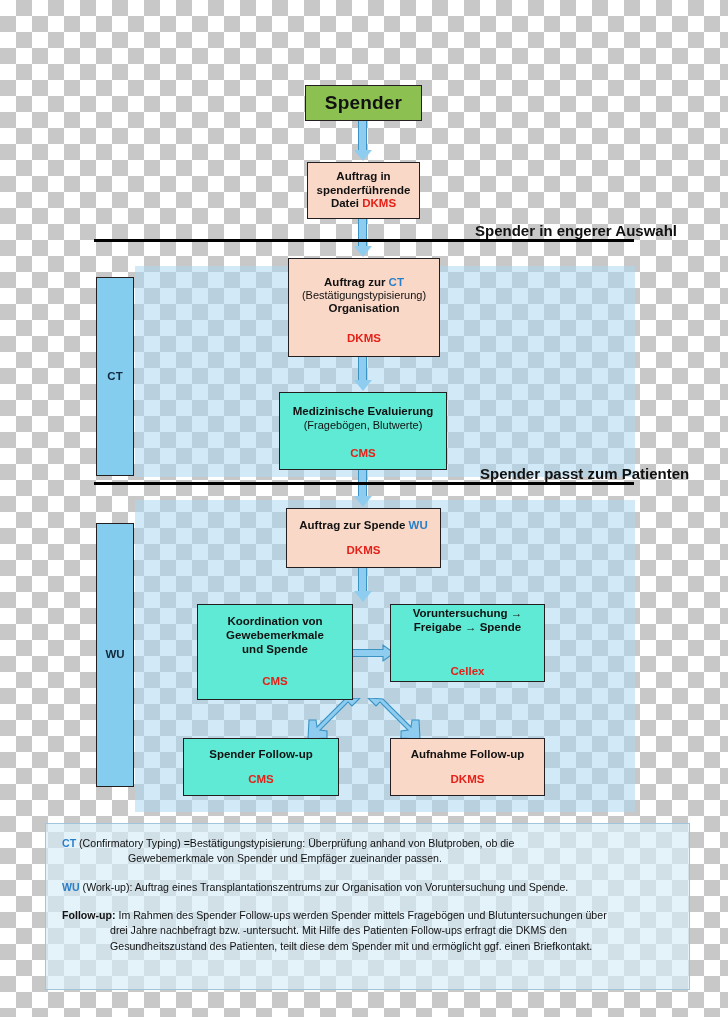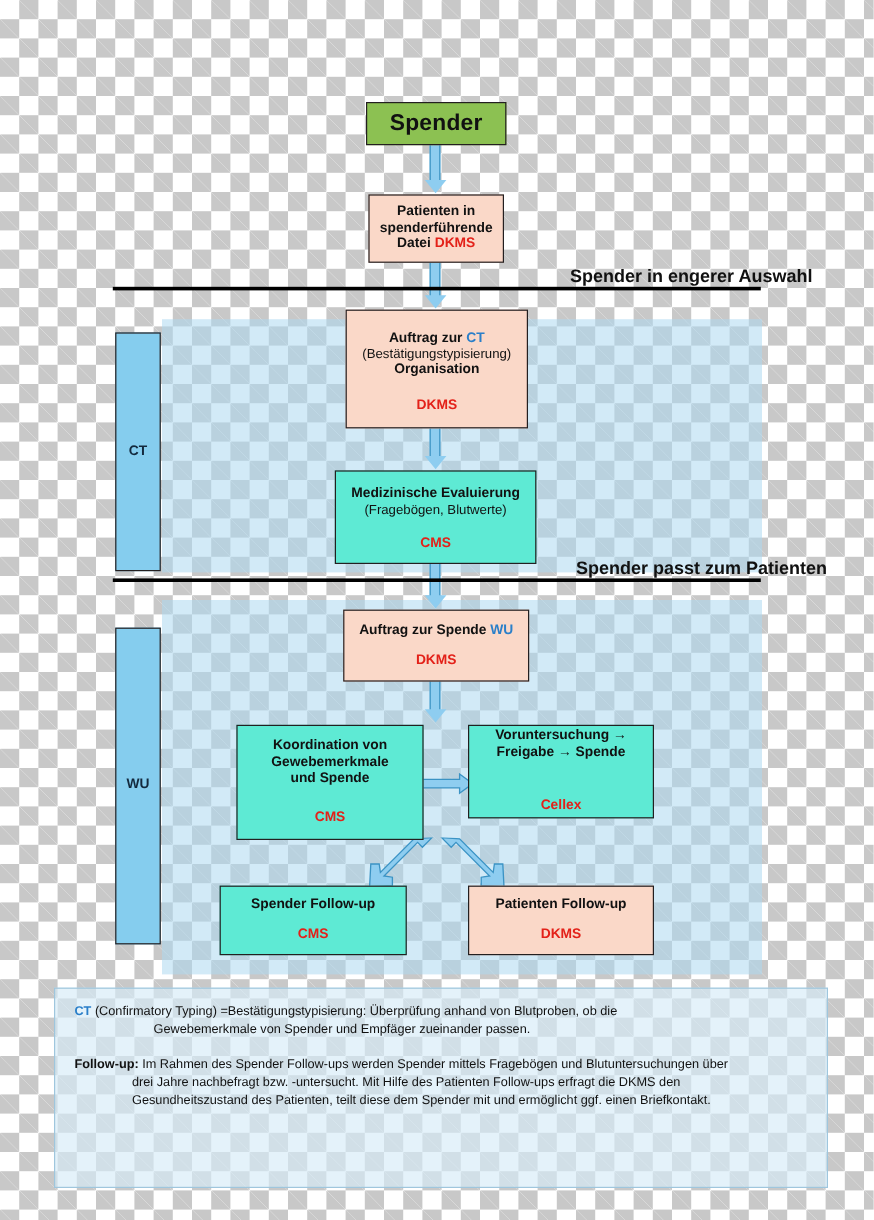--- a/index.html
+++ b/index.html
@@ -137,21 +137,21 @@
   </div>
   <div class="node blue" id="wubar">
     <div class="ttl">WU</div>
   </div>
 
   <div class="node green" id="spender">
     <div class="ttl">Spender</div>
   </div>
 
   <div class="node pink" id="aufnahme">
-    <div class="ttl">Patienten in</div>
+    <div class="ttl">Auftrag in</div>
     <div class="ttl">spenderführende</div>
     <div class="ttl">
       <span>Datei </span><span class="dkms">DKMS</span>
     </div>
   </div>
 
   <div class="node pink" id="auftragct">
     <div class="ttl">
       <span>Auftrag zur </span><span class="ct-word">CT</span>
     </div>
@@ -185,29 +185,32 @@
     <div class="ttl">Freigabe →  Spende</div>
     <div class="org" style="margin-top:31px;">Cellex</div>
   </div>
 
   <div class="node orange" id="spenderfu">
     <div class="ttl">Spender Follow-up</div>
     <div class="org" style="margin-top:11px;">CMS</div>
   </div>
 
   <div class="node pink" id="patientenfu">
-    <div class="ttl">Patienten Follow-up</div>
+    <div class="ttl">Aufnahme Follow-up</div>
     <div class="org" style="margin-top:11px;">DKMS</div>
   </div>
 
   <div class="legend">
     <p>
       <span class="hang"><b class="k">CT</b><span> (Confirmatory Typing) =Bestätigungstypisierung: Überprüfung anhand von Blutproben, ob die</span></span>
       <span style="display:block;padding-left:66px;">Gewebemerkmale von Spender und Empfäger zueinander passen.</span>
     </p>
     <p style="margin-top:13px;">
+      <span class="hang"><b class="k">WU</b><span> (Work-up):  Auftrag eines Transplantationszentrums zur Organisation von Voruntersuchung und Spende.</span></span>
+    </p>
+    <p style="margin-top:13px;">
       <span class="hang2"><b class="kb">Follow-up:</b><span> Im Rahmen des Spender Follow-ups werden Spender mittels Fragebögen und Blutuntersuchungen über</span></span>
       <span style="display:block;padding-left:48px;">drei Jahre nachbefragt bzw. -untersucht. Mit Hilfe des Patienten Follow-ups erfragt die DKMS den</span>
       <span style="display:block;padding-left:48px;">Gesundheitszustand des Patienten, teilt diese dem Spender mit und ermöglicht ggf. einen Briefkontakt.</span>
     </p>
   </div>
 
 </div>
 
 </body></html>

